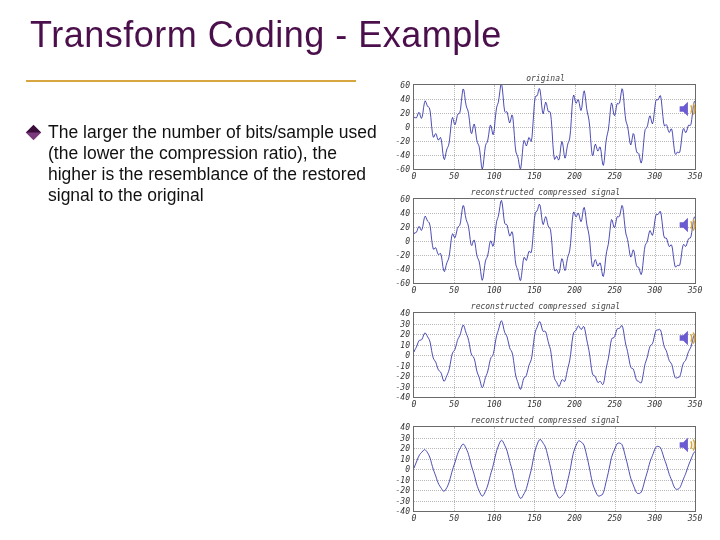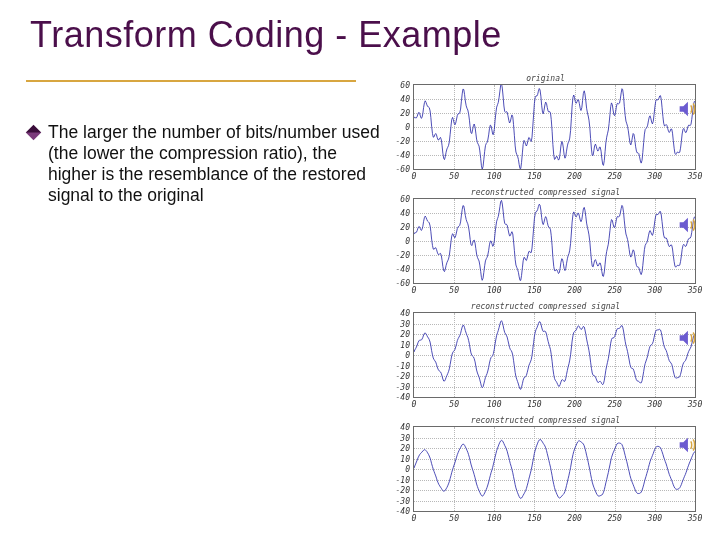--- a/index.html
+++ b/index.html
@@ -148,21 +148,21 @@
 </head>
 <body>
 
 <div class="slide">
   <h1 class="title">Transform Coding - Example</h1>
   <div class="accent-line"></div>
 
   <div class="body">
     <div class="text-col">
       <ul class="bullets">
-        <li>The larger the number of bits/number used (the lower the compression ratio), the higher is the resemblance of the restored signal to the original</li>
+        <li>The larger the number of bits/sample used (the lower the compression ratio), the higher is the resemblance of the restored signal to the original</li>
       </ul>
     </div>
 
     <div class="fig-col" id="fig-col">
 
     <div class="panel">
           <div class="ptitle">original</div>
           <div class="plot-box">
             <div class="xtick" style="left: 0%;">0</div>
             <div class="grid-v" style="left: 14.2857%;"></div>

